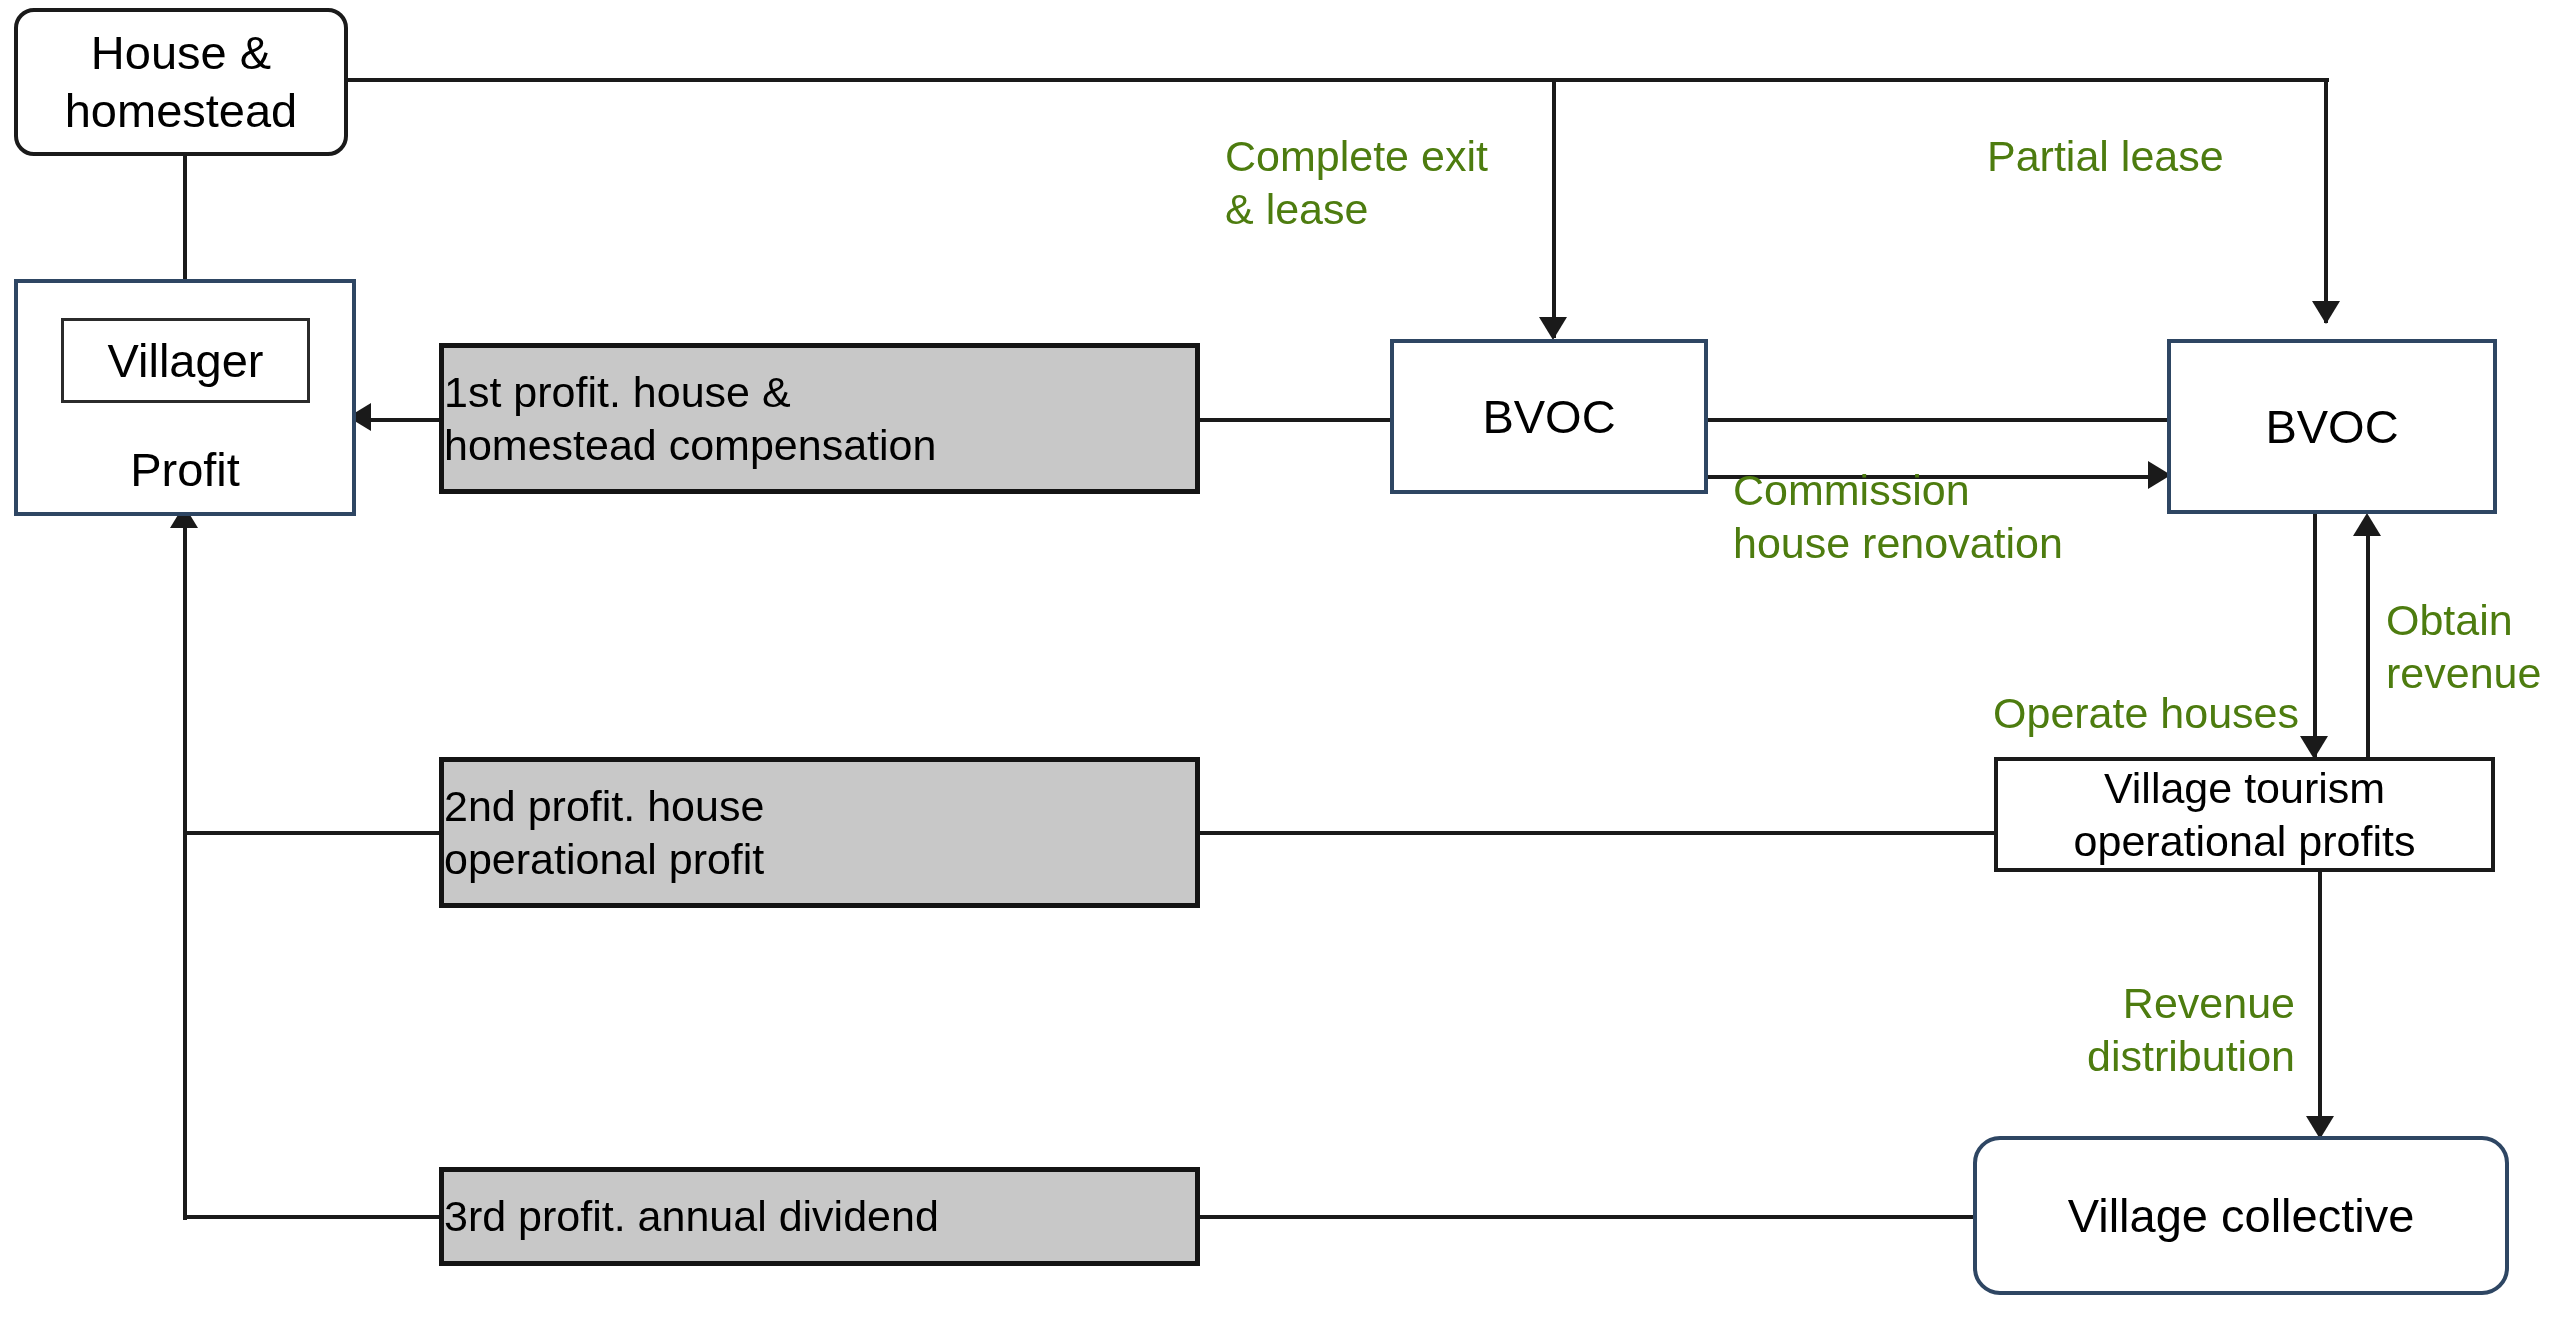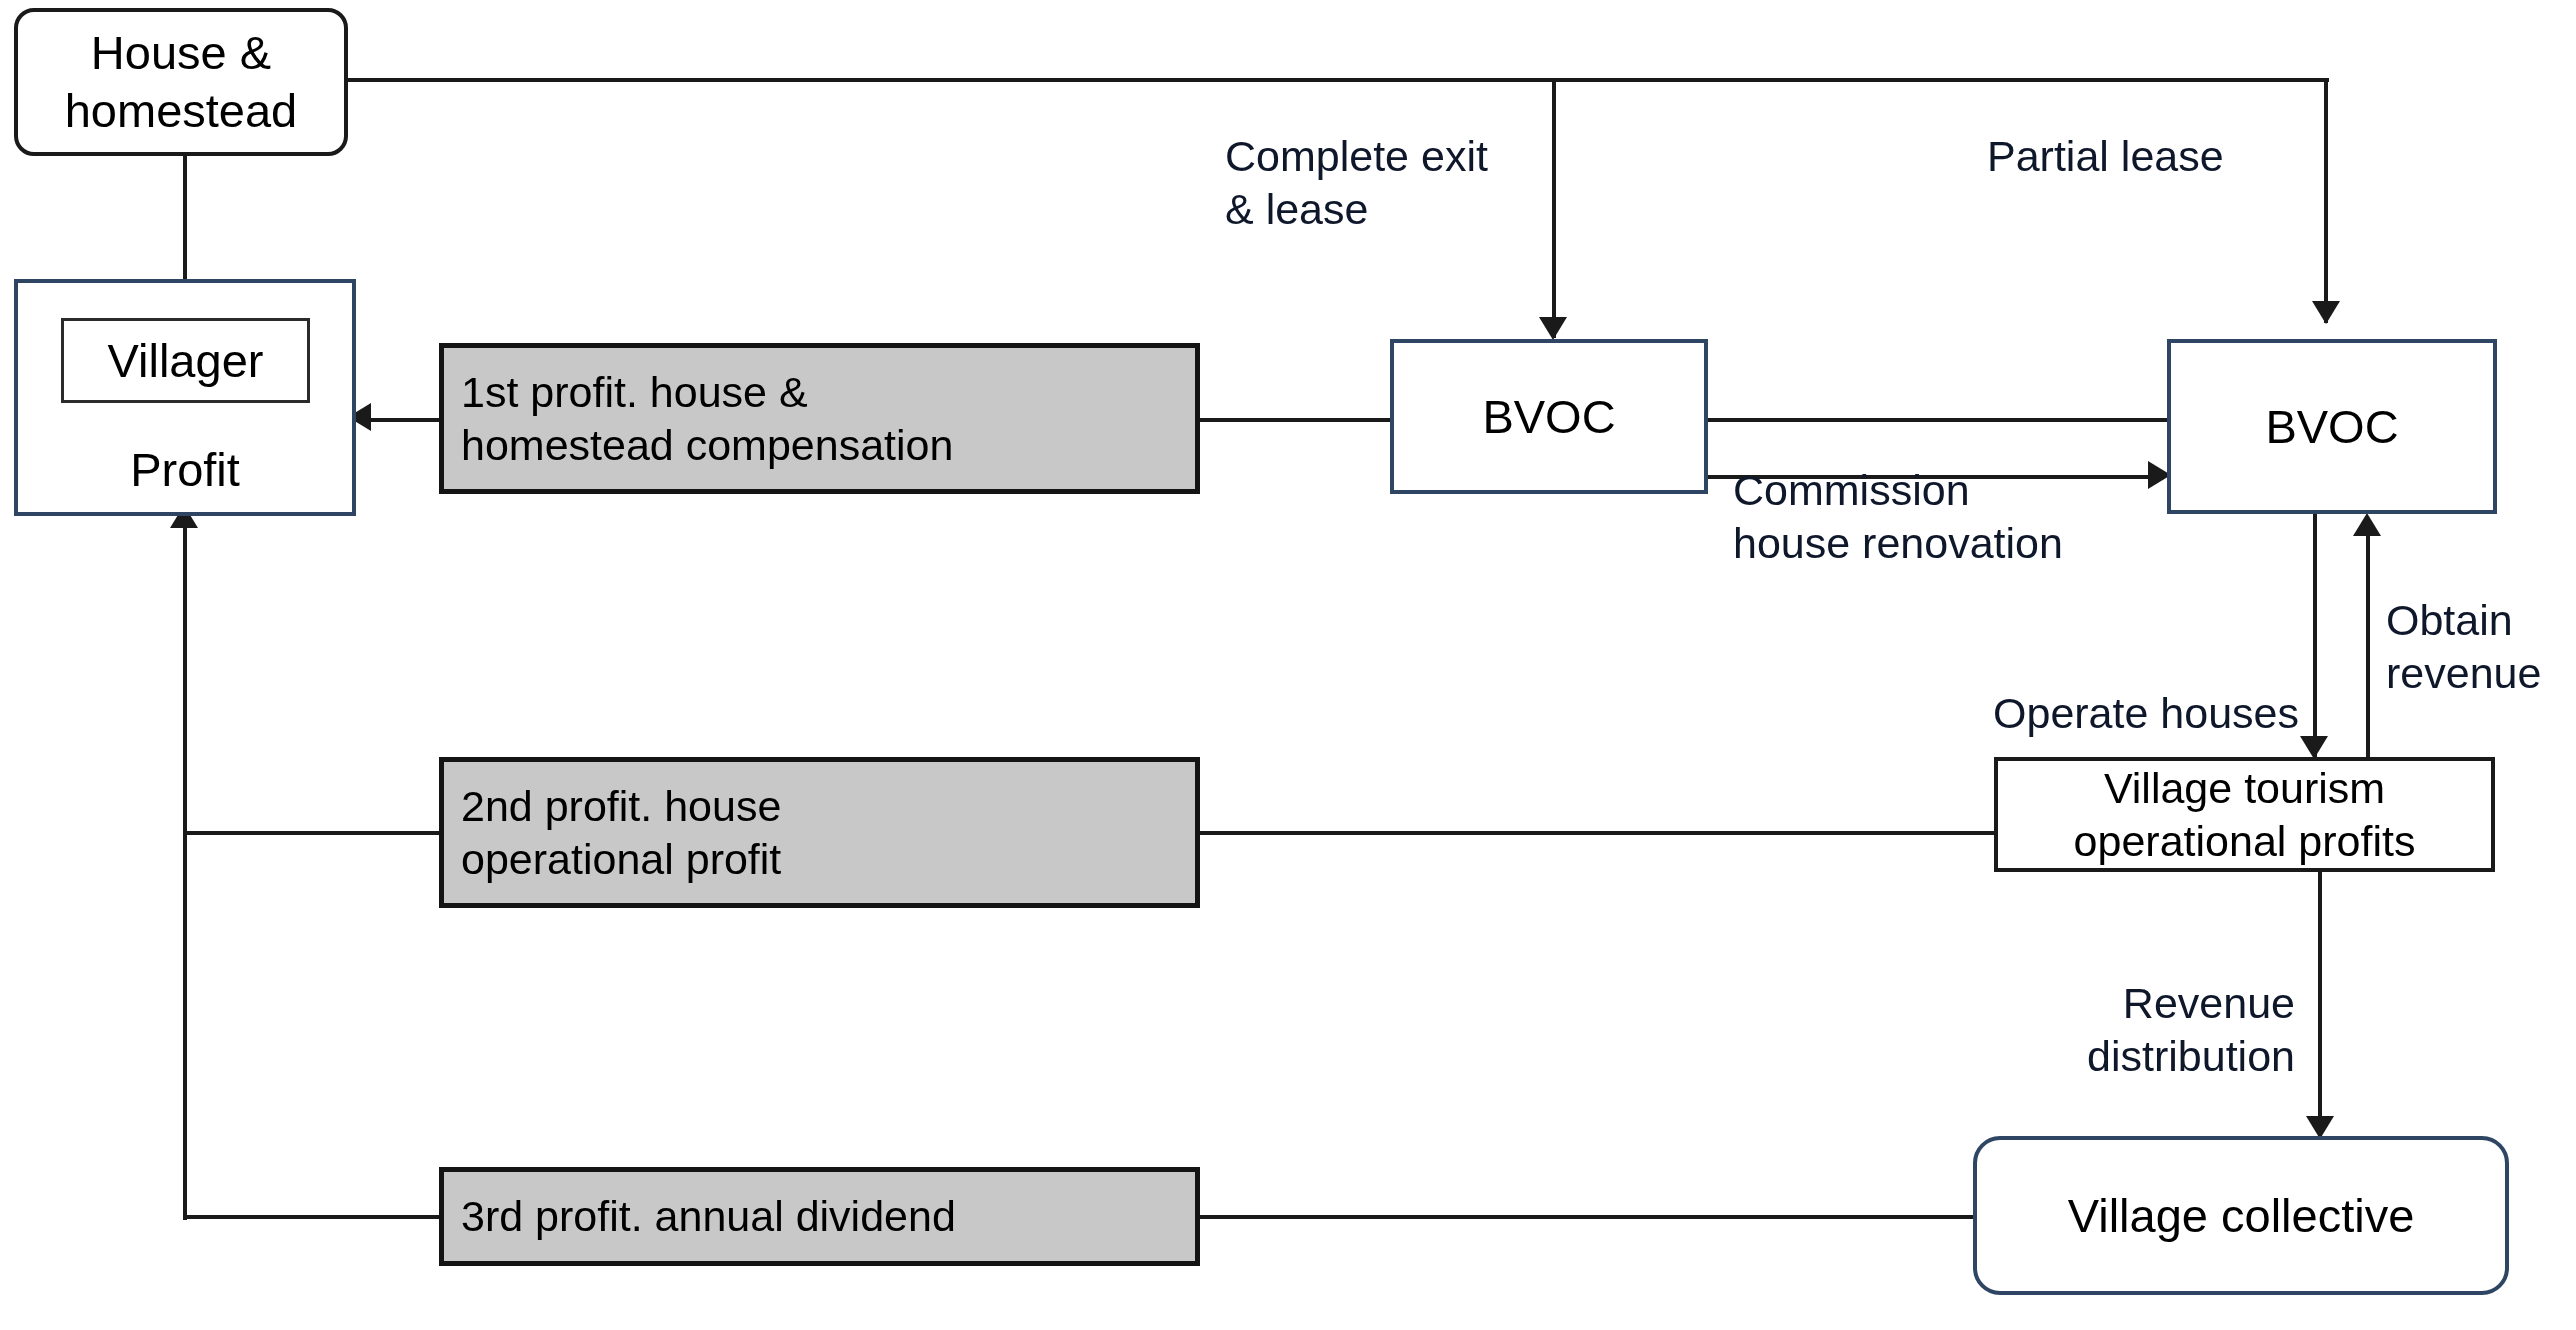--- a/index.html
+++ b/index.html
@@ -34,21 +34,21 @@
     border: 4.7px solid #2e4663;
   }
   .blk-box {
     border: 4.7px solid #1a1a1a;
   }
   .gray-box {
     background: #c8c8c8;
     border: 5.4px solid #141414;
   }
   .center .txt { text-align: center; }
-  .left .txt { text-align: left; padding-left: 17px; }
+  .left .txt { text-align: left; }
 
   
   .inner-box {
     position: absolute;
     box-sizing: border-box;
     border: 3.9px solid #2b2b2b;
     background: #ffffff;
     display: flex;
     align-items: center;
     justify-content: center;
@@ -89,21 +89,21 @@
     border-bottom: 14.8px solid transparent;
     border-right: 23px solid #1a1a1a;
   }
   .arrow.right {
     border-top: 14.8px solid transparent;
     border-bottom: 14.8px solid transparent;
     border-left: 23px solid #1a1a1a;
   }
   .edge-label {
     position: absolute;
-    color: #0f172a;
+    color: #4d7c0f;
     line-height: 1.24;
     white-space: pre-line;
     z-index: 4;
   }
   .lbl-left { text-align: left; }
   .lbl-right { text-align: right; }
 </style>
 </head>
 <body>
 

